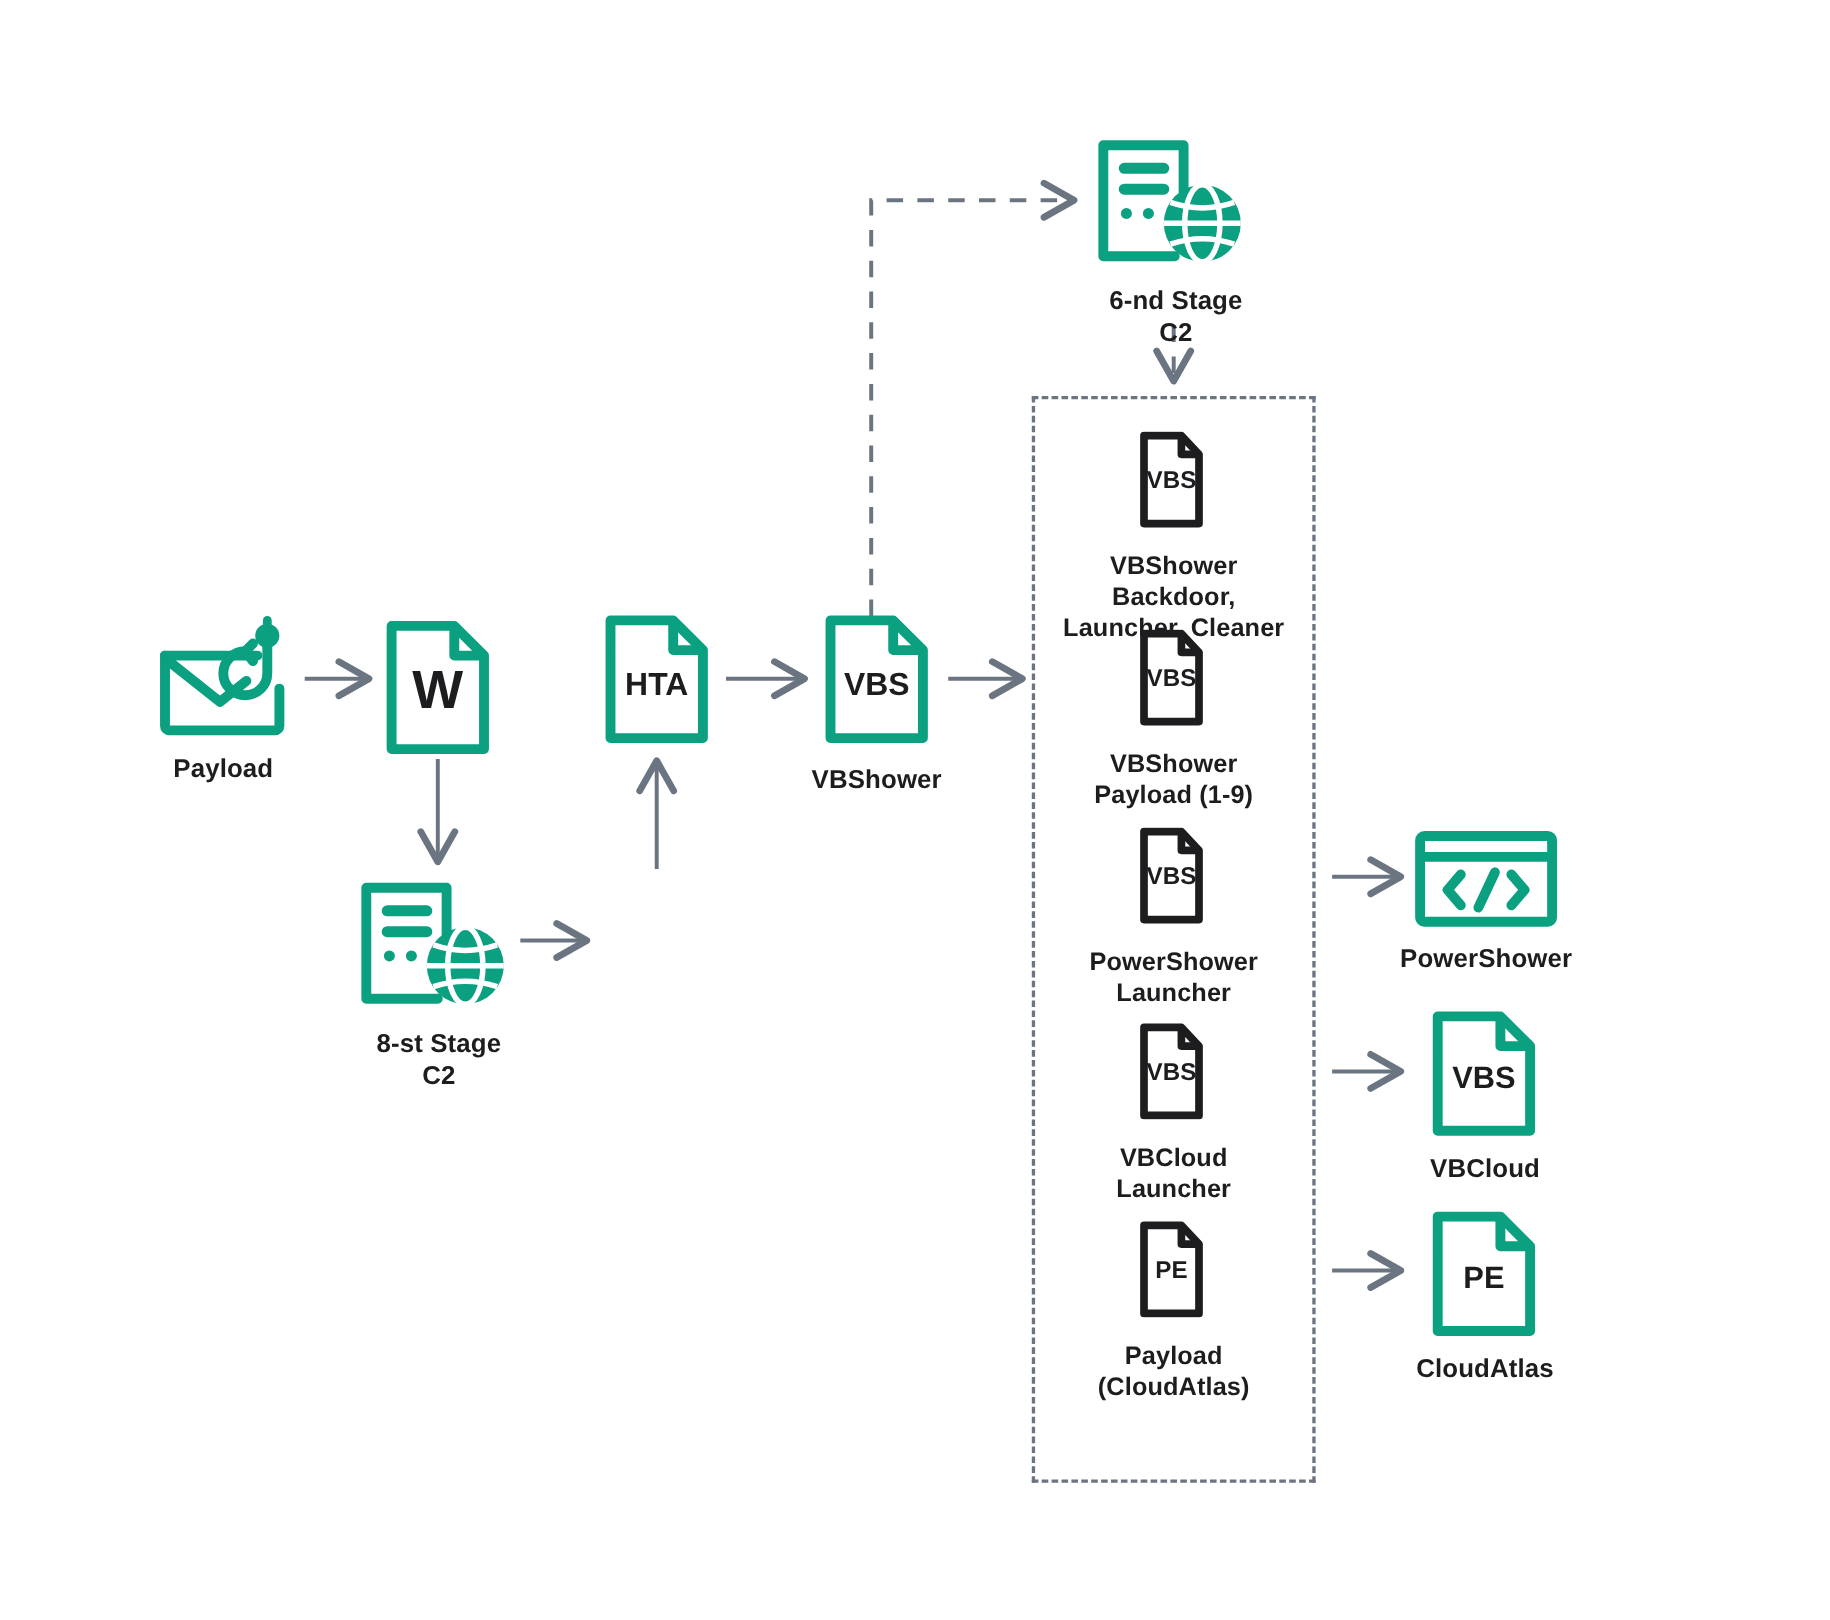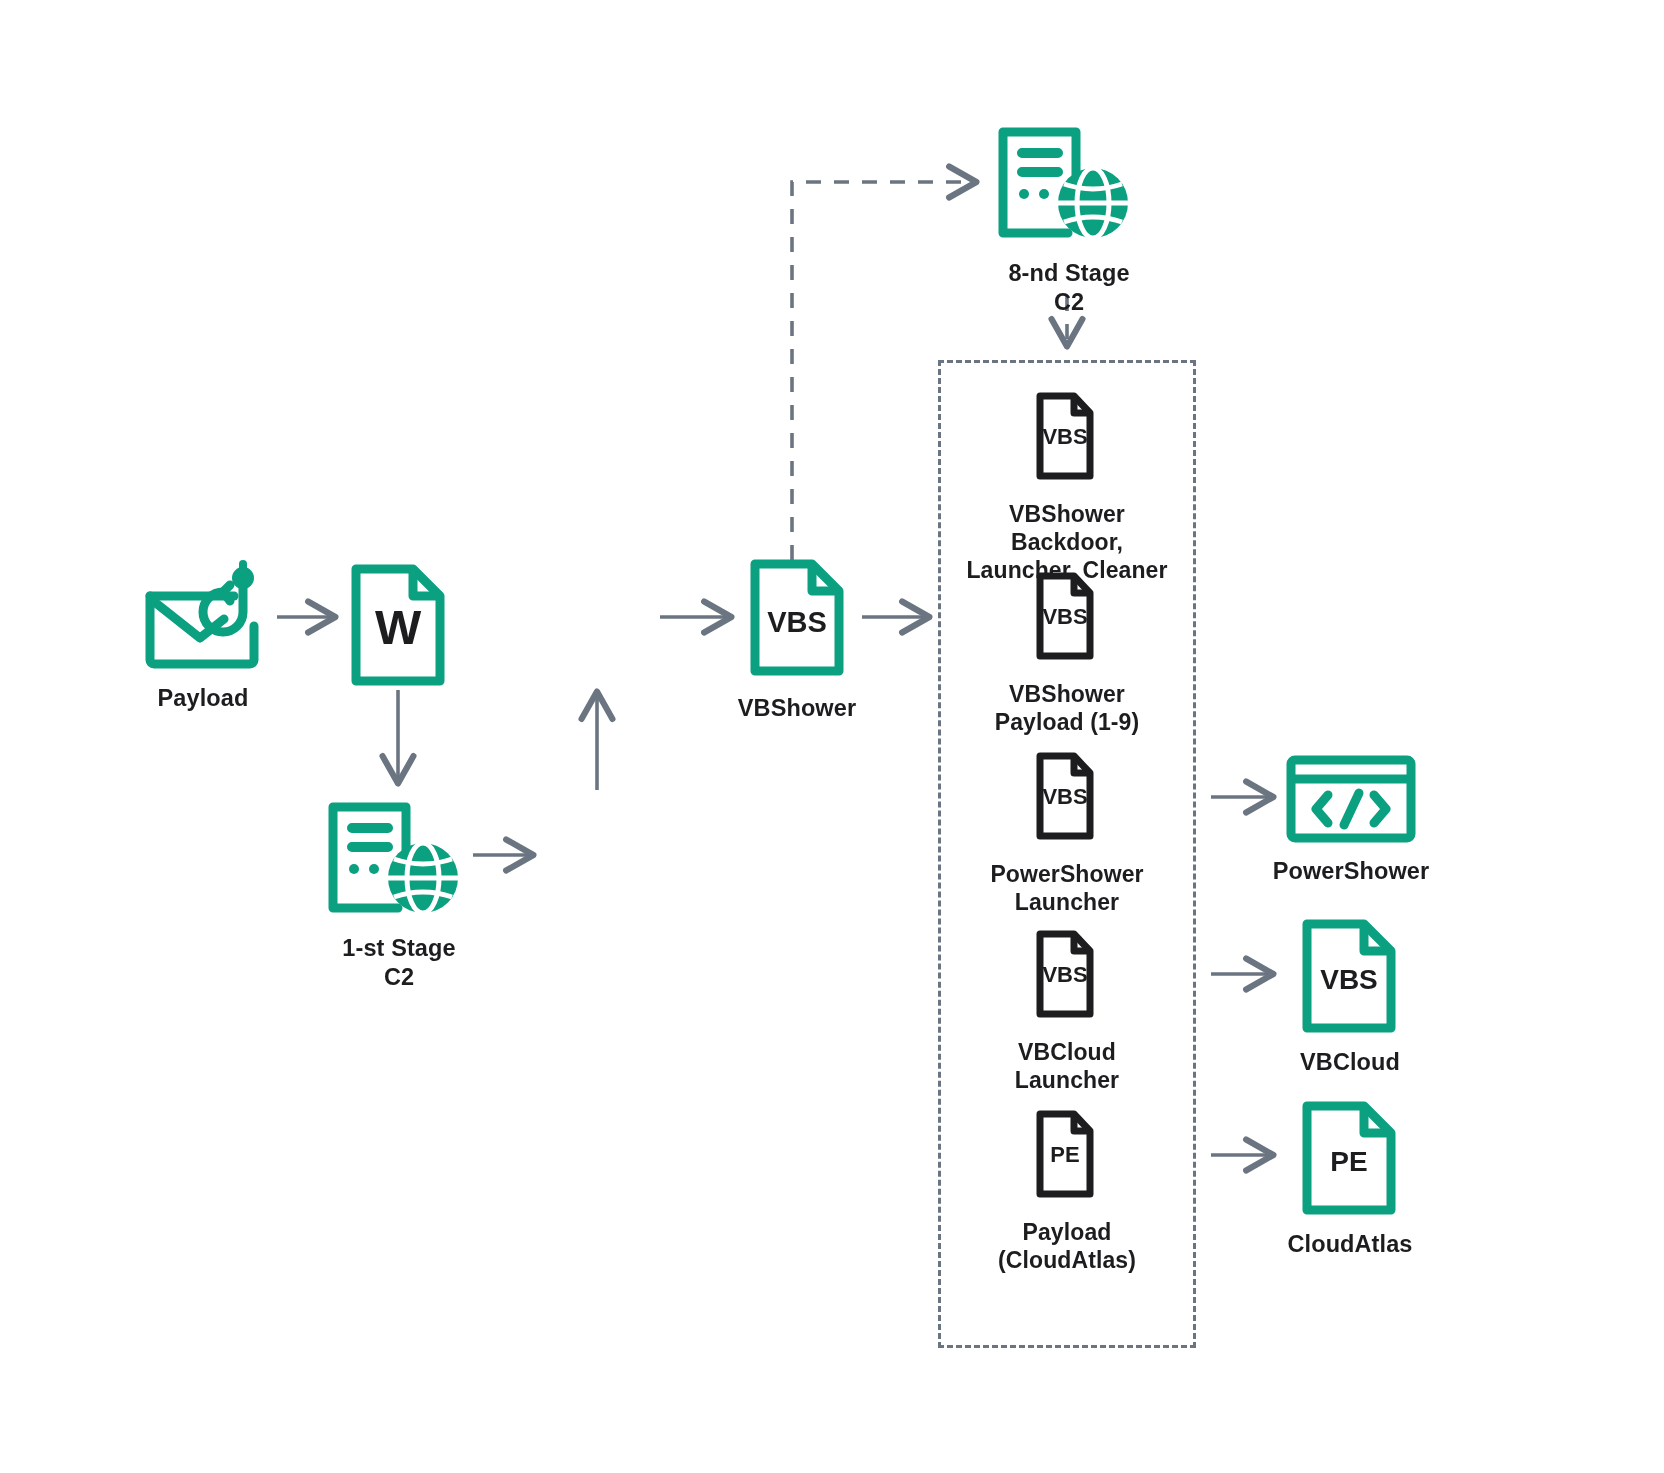--- a/index.html
+++ b/index.html
@@ -159,24 +159,33 @@
 
         <circle cx="97" cy="83" r="35" fill="#0AA080"></circle>
         <g stroke="#ffffff" stroke-width="5" fill="none">
           <ellipse cx="97" cy="83" rx="16" ry="35"></ellipse>
           <line x1="62" y1="83" x2="132" y2="83"></line>
           <path d="M68,64 Q97,74 126,64"></path>
           <path d="M68,102 Q97,92 126,102"></path>
         </g>
       </svg>
     </span>
-    <span class="caption">1-st Stage C2</span>
-  </div>
-
-
+    <span class="caption">8-st Stage C2</span>
+  </div>
+
+
+  <div class="node" style="left:548px; top:558px; width:98px;">
+    <span class="glyph">
+      <svg width="98" height="122" viewBox="0 0 98 122">
+        <path d="M7,6 L64,6 L91,33 L91,113 L7,113 Z" fill="#ffffff" stroke="#0AA080" stroke-width="9" stroke-linejoin="round"></path>
+        <path d="M64,6 L64,33 L91,33" fill="none" stroke="#0AA080" stroke-width="9" stroke-linejoin="round"></path>
+        <text class="filetext" x="49" y="74" text-anchor="middle" font-size="29">HTA</text>
+      </svg>
+    </span>
+  </div>
 
   <div class="node" style="left:735px; top:558px; width:124px;">
     <span class="glyph">
       <svg width="124" height="122" viewBox="0 0 124 122">
         <path d="M20,6 L77,6 L104,33 L104,113 L20,113 Z" fill="#ffffff" stroke="#0AA080" stroke-width="9" stroke-linejoin="round"></path>
         <path d="M77,6 L77,33 L104,33" fill="none" stroke="#0AA080" stroke-width="9" stroke-linejoin="round"></path>
         <text class="filetext" x="62" y="74" text-anchor="middle" font-size="29">VBS</text>
       </svg>
     </span>
     <span class="caption">VBShower</span>
@@ -191,21 +200,21 @@
         <circle cx="48" cy="74" r="5" fill="#0AA080"></circle>
         <circle cx="97" cy="83" r="35" fill="#0AA080"></circle>
         <g stroke="#ffffff" stroke-width="5" fill="none">
           <ellipse cx="97" cy="83" rx="16" ry="35"></ellipse>
           <line x1="62" y1="83" x2="132" y2="83"></line>
           <path d="M68,64 Q97,74 126,64"></path>
           <path d="M68,102 Q97,92 126,102"></path>
         </g>
       </svg>
     </span>
-    <span class="caption">8-nd Stage C2</span>
+    <span class="caption">6-nd Stage C2</span>
   </div>
 
   <div class="node" style="left:952px; top:392px; width:230px;">
     <span class="glyph">
       <svg width="230" height="88" viewBox="0 0 230 88">
         <path d="M88,4 L122,4 L138,21 L138,84 L88,84 Z" fill="#ffffff" stroke="#1d1d1f" stroke-width="7" stroke-linejoin="round"></path>
         <path d="M122,4 L122,21 L138,21" fill="none" stroke="#1d1d1f" stroke-width="7" stroke-linejoin="round"></path>
         <text class="filetext" x="113" y="52" text-anchor="middle" font-size="22">VBS</text>
       </svg>
     </span>

